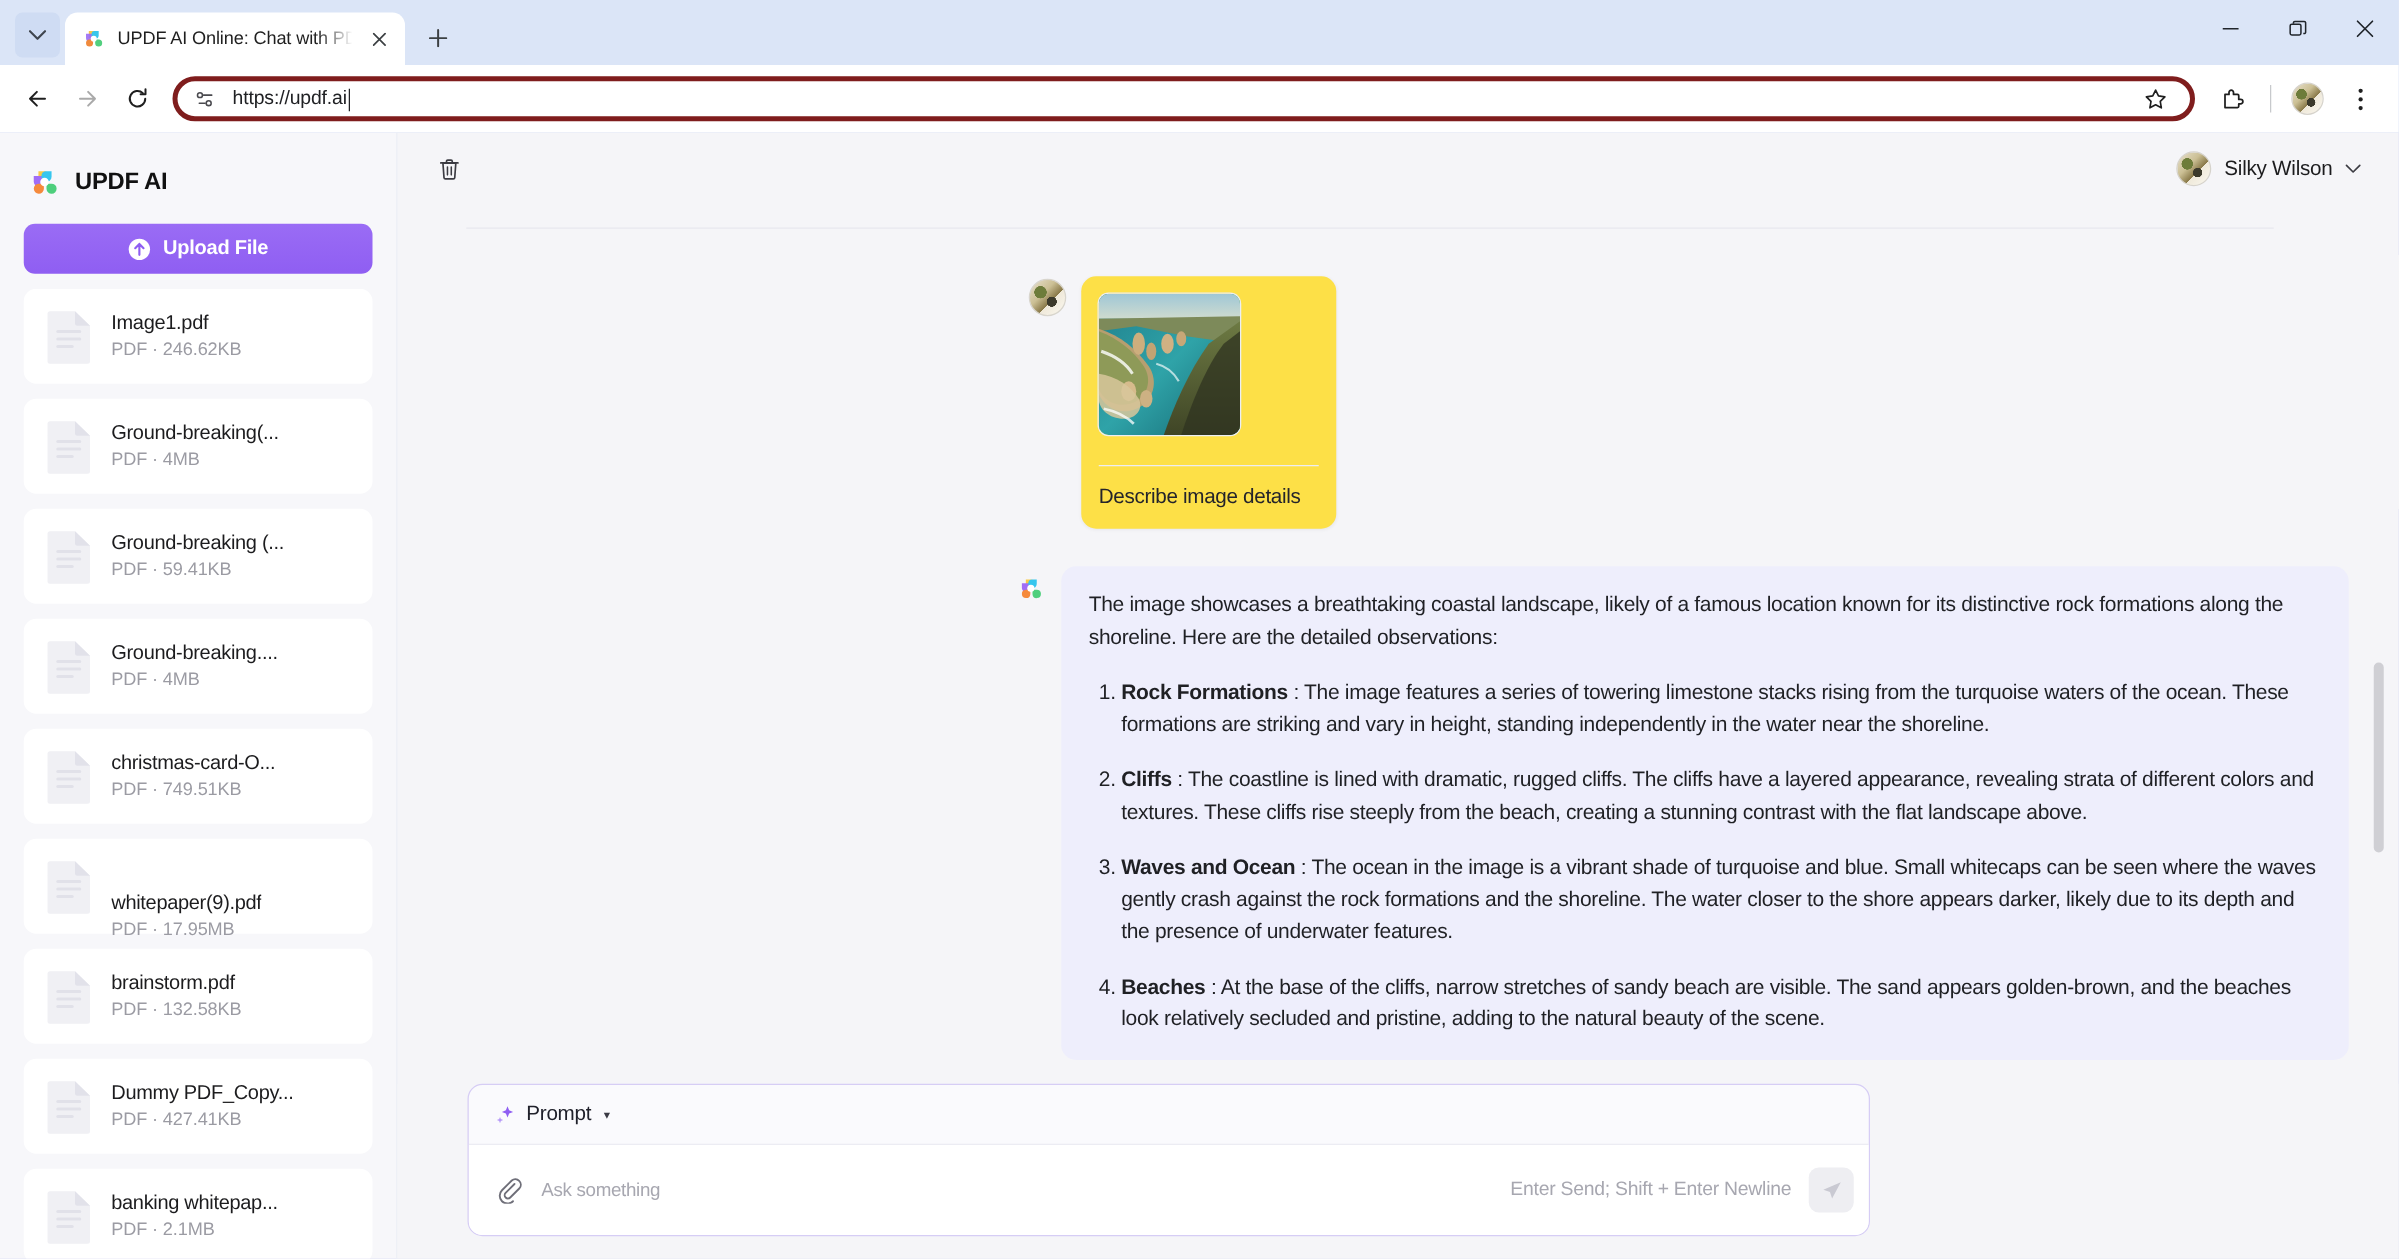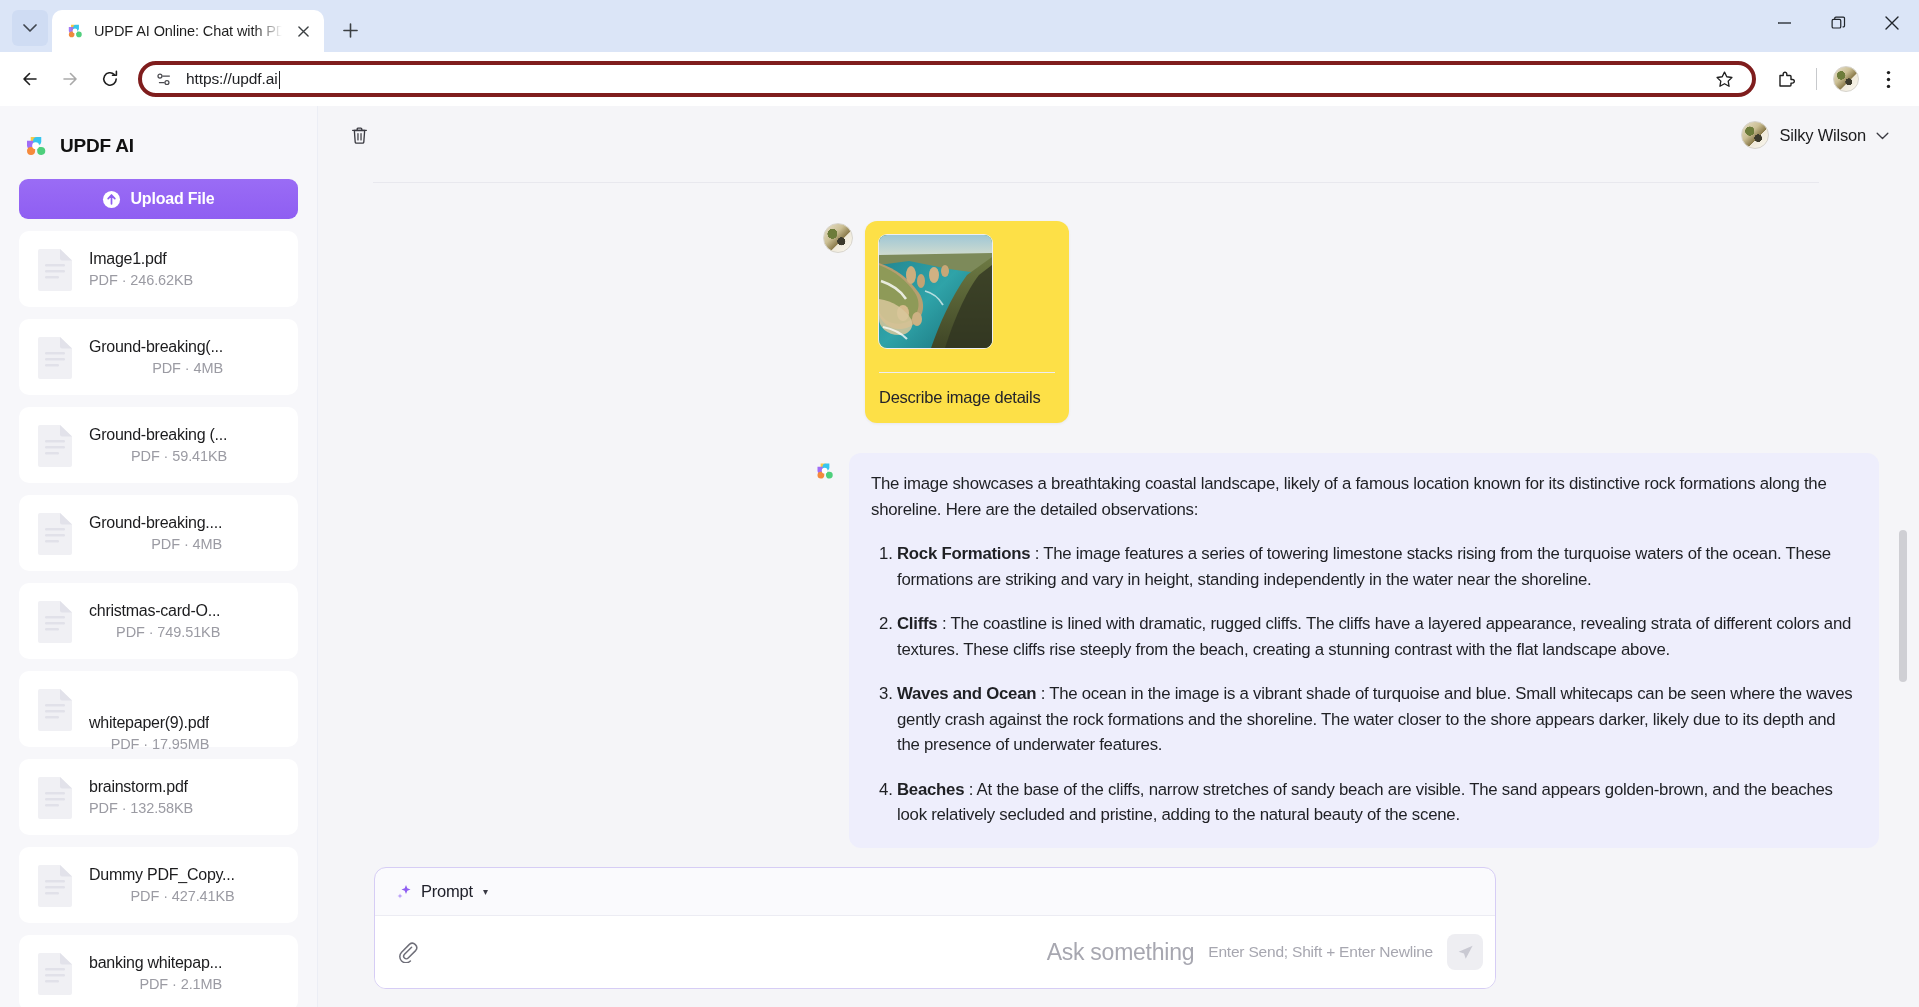--- a/index.html
+++ b/index.html
@@ -86,21 +86,21 @@
   }
   .upload-icon { width:19px;height:19px;flex:none;}
   .file-list { margin-top: 12px; flex:1; overflow:hidden; padding: 0 19px; }
   .file-item {
     height:76px; background:#fff; border-radius:10px; margin-bottom:12px;
     display:flex; align-items:center; gap:14px; padding: 0 16px; cursor:pointer;
   }
   .file-icon { width:40px;height:46px;flex:none;}
   .file-meta { min-width:0; }
   .file-name { font-size:16px;color:#1c1c1e;white-space:nowrap;overflow:hidden;letter-spacing:-.25px;}
-  .file-sub { font-size:14.5px;color:#9b9ba3;margin-top:4px;letter-spacing:-.1px;text-align:right;}
+  .file-sub { font-size:14.5px;color:#9b9ba3;margin-top:4px;letter-spacing:-.1px;}
 
   
   .chat-wrap { flex:1; display:flex; flex-direction:column; background:#f5f5f8; position:relative; min-width:0;}
   .chat-header { height:52px; display:flex; align-items:center; padding: 6px 26px 0 26px; flex:none;}
   .trash-btn { width:30px;height:30px;display:flex;align-items:center;justify-content:center;cursor:pointer;}
   .header-spacer { flex:1; }
   .user-chip { display:flex;align-items:center;gap:10px;cursor:pointer;padding:4px 4px;}
   .user-name { font-size:16.5px;color:#1c1c1e;letter-spacing:-.2px;}
 
   .chat-scroll { flex:1; position:relative; overflow:hidden; padding: 0 40px 0 0;}
@@ -150,22 +150,22 @@
   }
   .composer-top { display:flex; align-items:center; padding: 14px 18px 14px 20px; }
   .prompt-chip { display:flex;align-items:center;gap:8px;cursor:pointer;}
   .spark-icon { width:18px;height:18px;flex:none; }
   .prompt-label { font-size:16.5px;color:#20212b; letter-spacing:-.2px;text-align:center;}
   .caret { font-size:10px;color:#3a3a44;margin-left:2px;}
   .composer-divider { height:1px;background:#ececf3; }
   .composer-row { display:flex; align-items:center; gap:14px; padding: 18px 12px 18px 20px; background:#fff;}
   .clip-btn { width:24px;height:24px;flex:none;display:flex;align-items:center;justify-content:center;cursor:pointer;}
   .ask-input {
-    flex:1; border:none; outline:none; font-size:23px; color:#1f2024;
-    font-family:"Liberation Sans", sans-serif; background:transparent; letter-spacing:-.25px;text-align:right;
+    flex:1; border:none; outline:none; font-size:15px; color:#1f2024;
+    font-family:"Liberation Sans", sans-serif; background:transparent; letter-spacing:-.25px;
   }
   .ask-input::placeholder { color:#a7a7b0; }
   .hint { font-size:15.5px;color:#a7a7b0;white-space:nowrap; letter-spacing:-.2px;}
   .send-btn {
     width:36px;height:36px;border-radius:8px;background:#eeeef2;
     display:flex;align-items:center;justify-content:center;flex:none;cursor:pointer;
   }
 </style>
 </head>
 <body>

